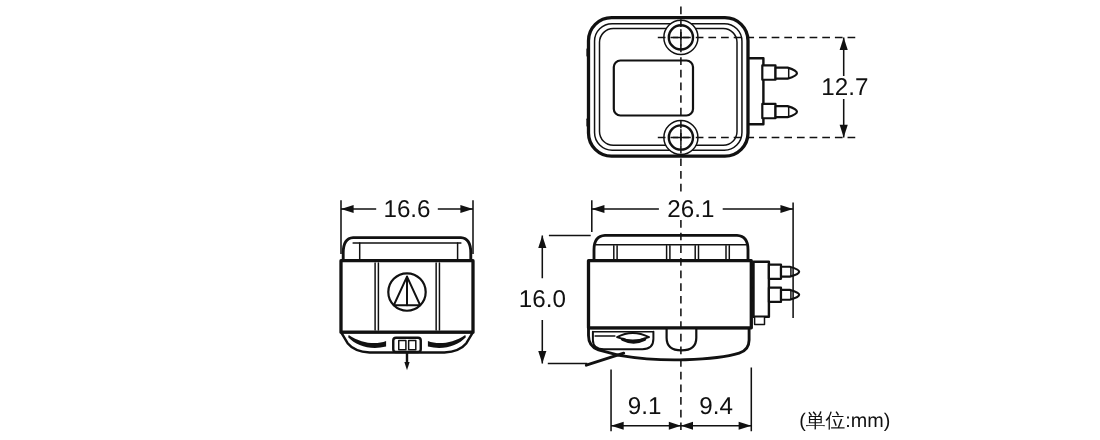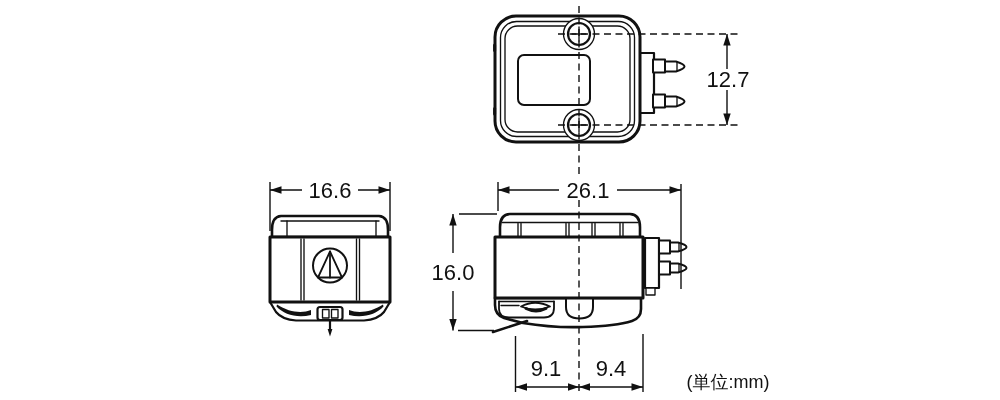--- a/index.html
+++ b/index.html
@@ -1,17 +1,17 @@
 <!DOCTYPE html>
 <html style="--line: #111111; --background: #ffffff;"><head>
 <meta charset="utf-8">
 <style>
   :root { --line:#111111; --background:#ffffff; }
   html,body { margin:0; padding:0; background:var(--background); }
-  .stage { position:relative; width:840px; height:400px; background:var(--background); overflow:hidden; }
+  .stage { position:relative; width:840px; height:400px; background:var(--background); overflow:hidden;padding-left:40px; }
   svg { display:block; }
   .ln  { stroke:var(--line); fill:none; stroke-linecap:round; stroke-linejoin:round; }
   .w3  { stroke-width:3; }
   .w26 { stroke-width:2.6; }
   .w22 { stroke-width:2.2; }
   .w2  { stroke-width:2; }
   .w18 { stroke-width:1.8; }
   .hair{ stroke-width:1.35; }
   .dim { stroke:var(--line); fill:none; stroke-width:1.4; }
   .dash{ stroke-dasharray:7 4.5; }

